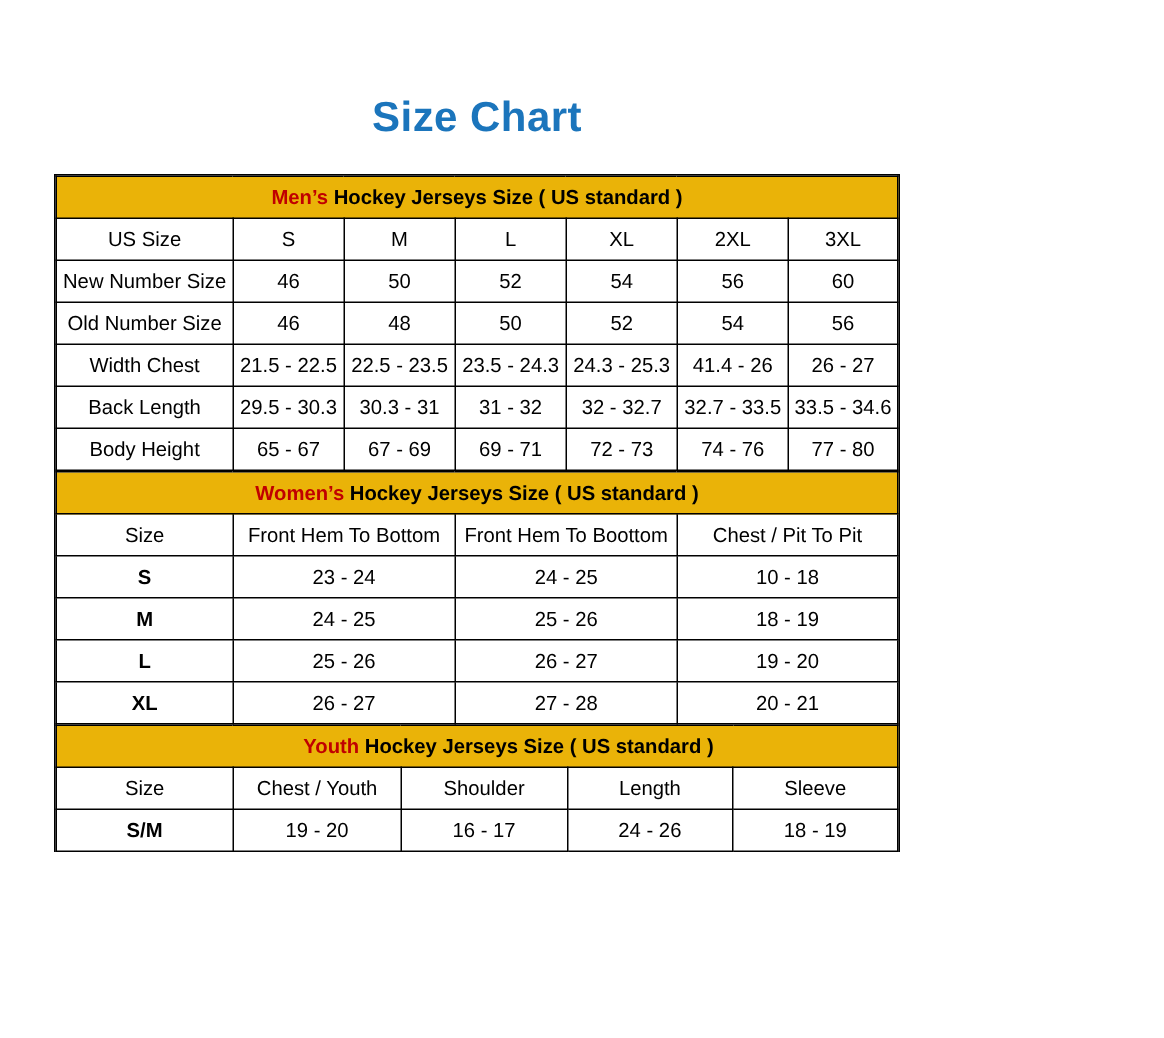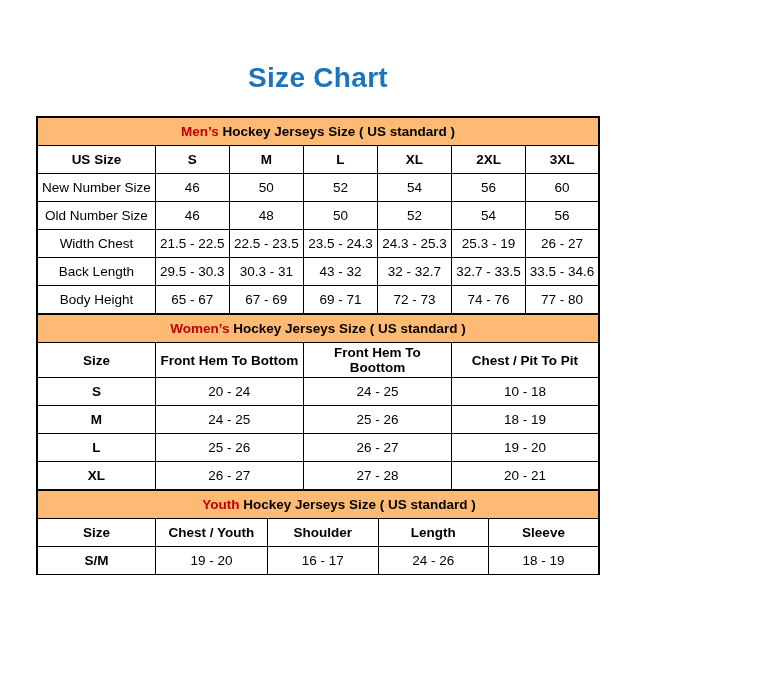--- a/index.html
+++ b/index.html
@@ -46,31 +46,31 @@
     font-size: 13.5px;
     height: 28px;
     padding: 2px 3px;
     box-sizing: border-box;
   }
   
   table.sizetable {
     border: 1.5px solid #000;
   }
   .banner td {
-    background: #fdba74;
+    background: #eab308;
     font-weight: bold;
     font-size: 15px;
     height: 34px;
   }
   .banner .accent-men { color: #c00000; }
   .banner .accent-women { color: #c00000; }
   .banner .accent-youth { color: #c00000; margin-left: 42px; }
   .banner .rest { color: #000000; }
   .colhead td {
-    font-weight: bold;
+    font-weight: normal;
     font-size: 13.5px;
   }
   .rowlabel {
     font-size: 13.5px;
   }
   .boldcell {
     font-weight: bold;
   }
 </style>
 </head>
@@ -122,28 +122,28 @@
         <td>52</td>
         <td>54</td>
         <td>56</td>
       </tr>
       <tr>
         <td class="rowlabel">Width Chest</td>
         <td>21.5 - 22.5</td>
         <td>22.5 - 23.5</td>
         <td>23.5 - 24.3</td>
         <td>24.3 - 25.3</td>
-        <td>25.3 - 19</td>
+        <td>41.4 - 26</td>
         <td>26 - 27</td>
       </tr>
       <tr>
         <td class="rowlabel">Back Length</td>
         <td>29.5 - 30.3</td>
         <td>30.3 - 31</td>
-        <td>43 - 32</td>
+        <td>31 - 32</td>
         <td>32 - 32.7</td>
         <td>32.7 - 33.5</td>
         <td>33.5 - 34.6</td>
       </tr>
       <tr>
         <td class="rowlabel">Body Height</td>
         <td>65 - 67</td>
         <td>67 - 69</td>
         <td>69 - 71</td>
         <td>72 - 73</td>
@@ -165,21 +165,21 @@
         <td colspan="4"><span class="accent-women">Women’s</span><span class="rest"> Hockey Jerseys Size ( US standard )</span></td>
       </tr>
       <tr class="colhead">
         <td>Size</td>
         <td>Front Hem To Bottom</td>
         <td>Front Hem To Boottom</td>
         <td>Chest / Pit To Pit</td>
       </tr>
       <tr>
         <td class="boldcell">S</td>
-        <td>20 - 24</td>
+        <td>23 - 24</td>
         <td>24 - 25</td>
         <td>10 - 18</td>
       </tr>
       <tr>
         <td class="boldcell">M</td>
         <td>24 - 25</td>
         <td>25 - 26</td>
         <td>18 - 19</td>
       </tr>
       <tr>

